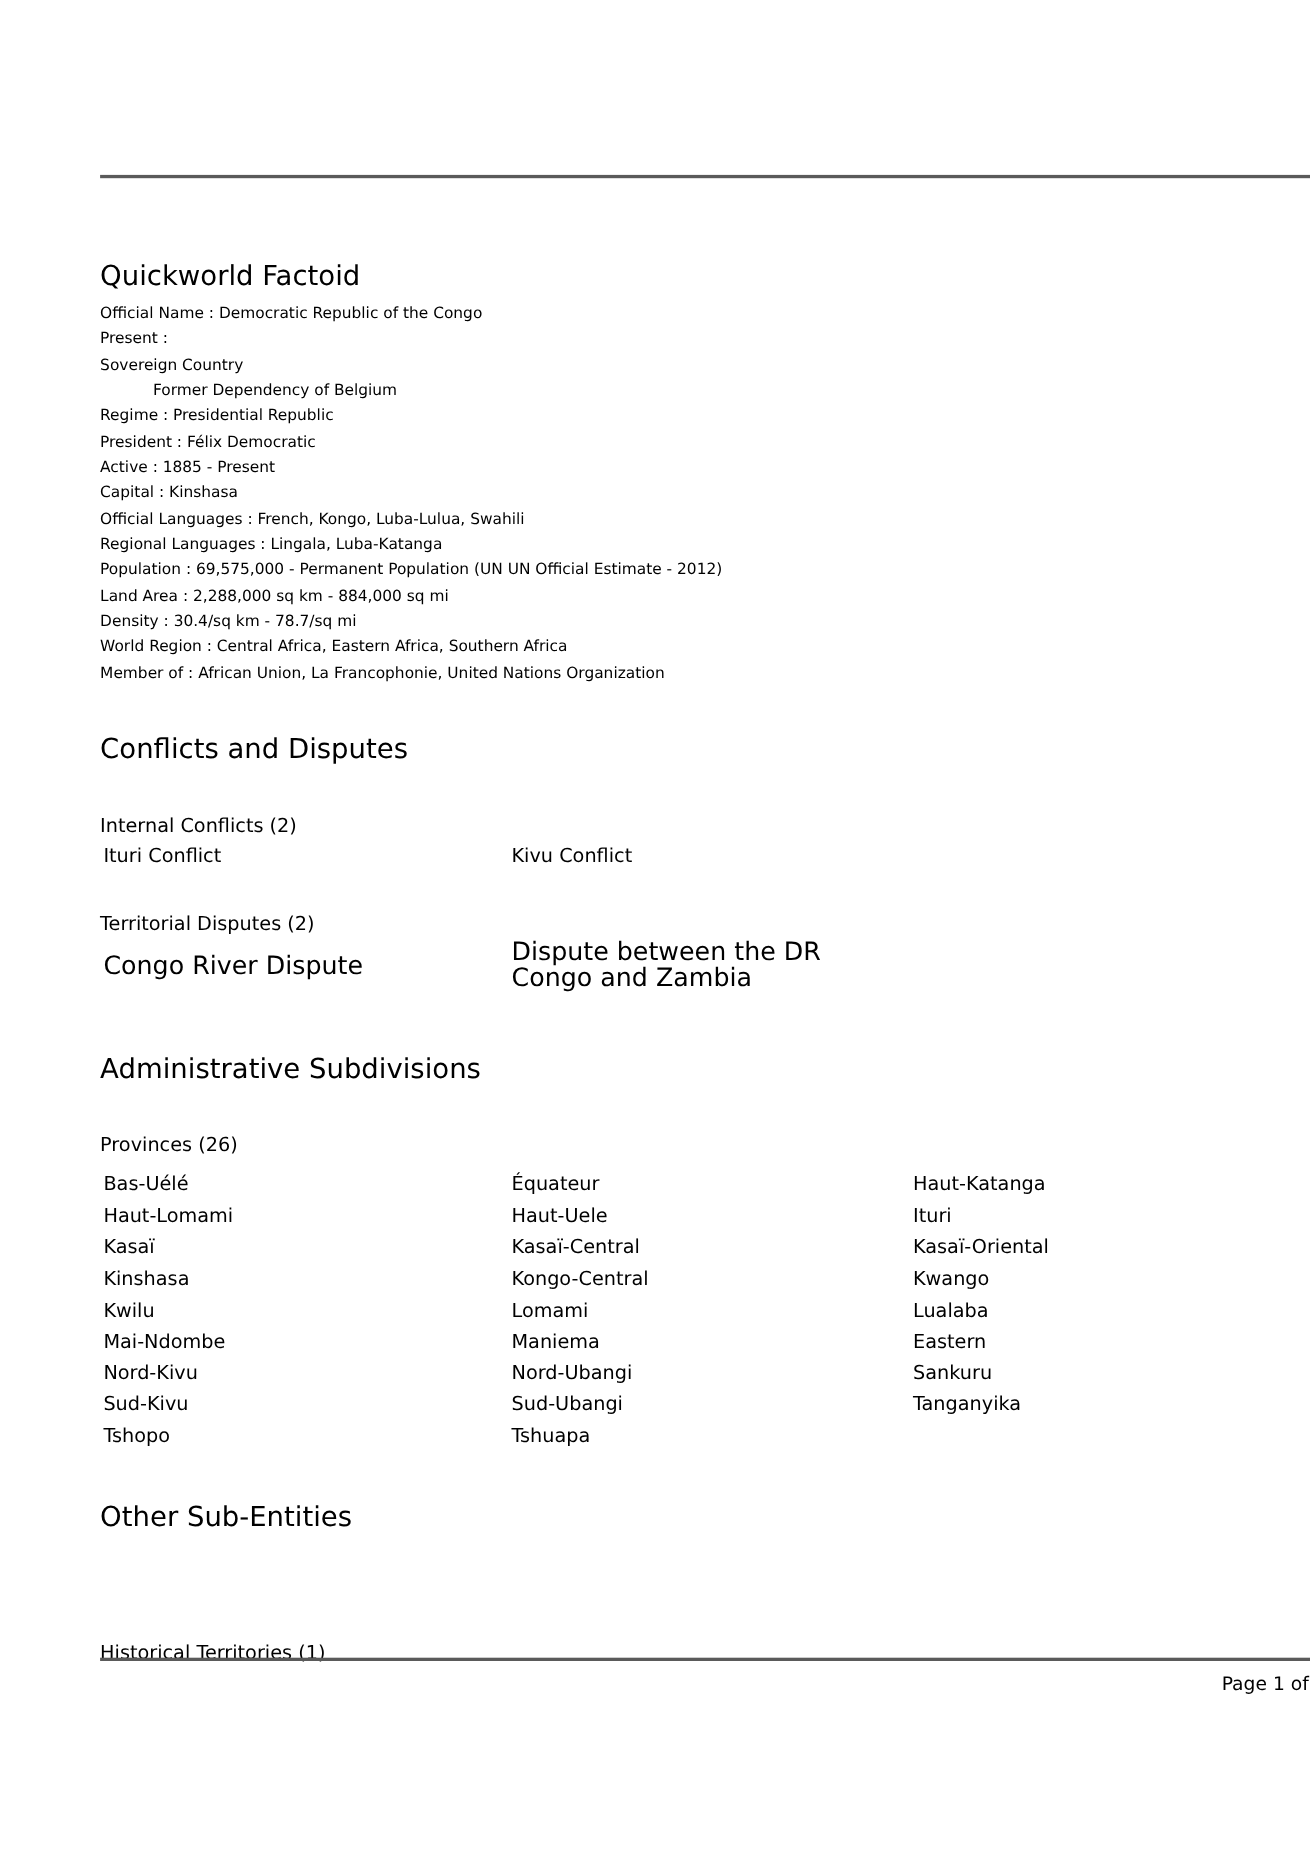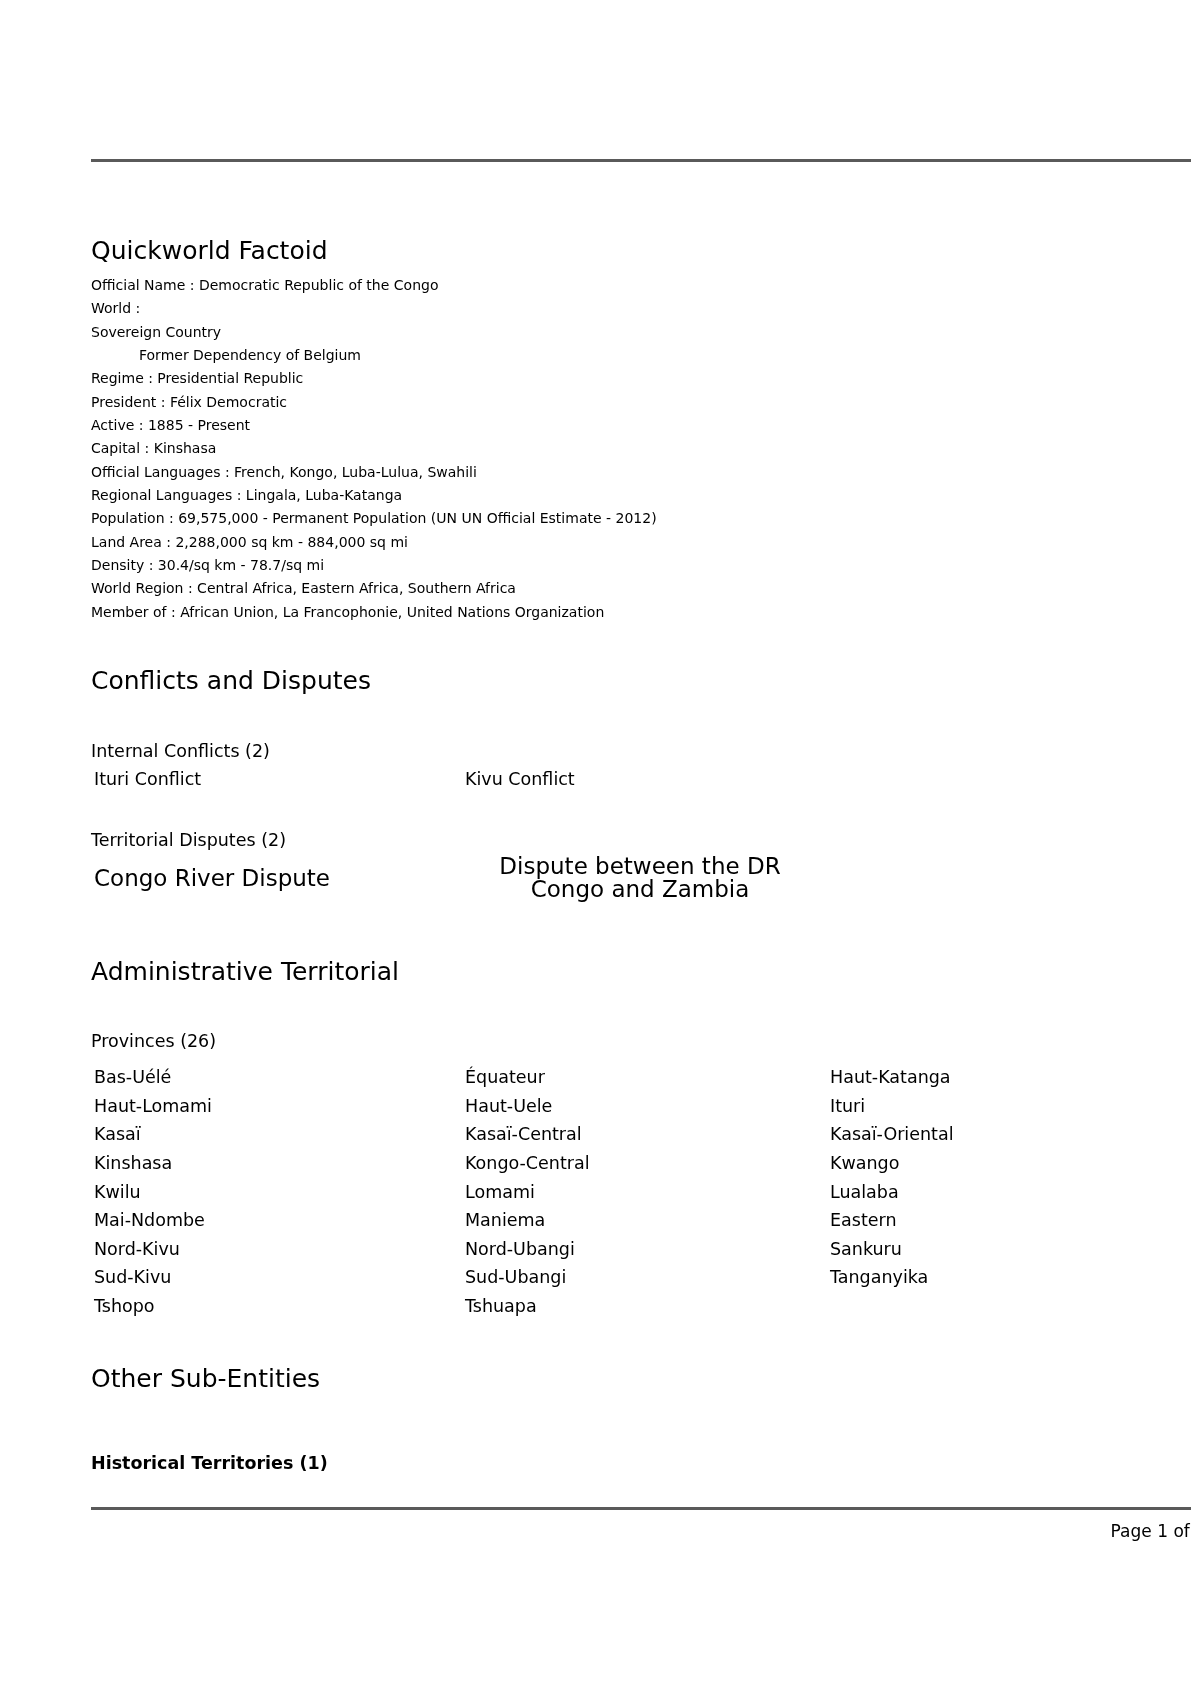--- a/index.html
+++ b/index.html
@@ -46,21 +46,21 @@
   .subheading {
     position: absolute;
     left: 44px;
     font-size: 17.5px;
     line-height: 22px;
     white-space: nowrap;
   }
   .sub-internal { top: 740px; }
   .sub-territorial { top: 829px; }
   .sub-provinces { top: 1030px; }
-  .sub-historical { top: 1452px; font-weight: bold; }
+  .sub-historical { top: 1492px; }
   .cells-grid {
     position: absolute;
     left: 47px;
     display: grid;
     grid-template-columns: 371px 365px 360px;
     grid-auto-rows: 28.6px;
     align-items: center;
     font-size: 17.5px;
   }
   .grid-internal { top: 765px; grid-template-columns: 371px 365px; }
@@ -69,42 +69,42 @@
   .row-territorial {
     position: absolute;
     left: 47px;
     top: 855px;
     display: flex;
     align-items: center;
     font-size: 23px;
     line-height: 23.35px;
   }
   .row-territorial .cell-left { width: 371px; }
-  .row-territorial .cell-right { width: 350px; text-align: center; }
+  .row-territorial .cell-right { width: 350px; }
   .page-indicator {
     position: absolute;
     right: 32px;
     top: 1520px;
     font-size: 17px;
     line-height: 22px;
     white-space: nowrap;
   }
 </style>
 </head>
 <body>
 
 <div class="page">
 
   <div class="rule rule-top"></div>
 
   <div class="h-main h1-title">Quickworld Factoid</div>
 
   <div class="factoid-block">
     <div>Official Name : Democratic Republic of the Congo</div>
-    <div>World :</div>
+    <div>Present :</div>
     <div>Sovereign Country</div>
     <div class="indent">Former Dependency of Belgium</div>
     <div>Regime : Presidential Republic</div>
     <div>President : Félix Democratic</div>
     <div>Active : 1885 - Present</div>
     <div>Capital : Kinshasa</div>
     <div>Official Languages : French, Kongo, Luba-Lulua, Swahili</div>
     <div>Regional Languages : Lingala, Luba-Katanga</div>
     <div>Population : 69,575,000 - Permanent Population (UN UN Official Estimate - 2012)</div>
     <div>Land Area : 2,288,000 sq km - 884,000 sq mi</div>
@@ -122,21 +122,21 @@
     <div class="cell">Kivu Conflict</div>
   </div>
 
   <div class="subheading sub-territorial">Territorial Disputes (2)</div>
 
   <div class="row-territorial">
     <div class="cell-left">Congo River Dispute</div>
     <div class="cell-right">Dispute between the DR Congo and Zambia</div>
   </div>
 
-  <div class="h-main h-admin">Administrative Territorial</div>
+  <div class="h-main h-admin">Administrative Subdivisions</div>
 
   <div class="subheading sub-provinces">Provinces (26)</div>
 
   <div class="cells-grid grid-provinces">
     <div class="cell">Bas-Uélé</div>
     <div class="cell">Équateur</div>
     <div class="cell">Haut-Katanga</div>
     <div class="cell">Haut-Lomami</div>
     <div class="cell">Haut-Uele</div>
     <div class="cell">Ituri</div>

